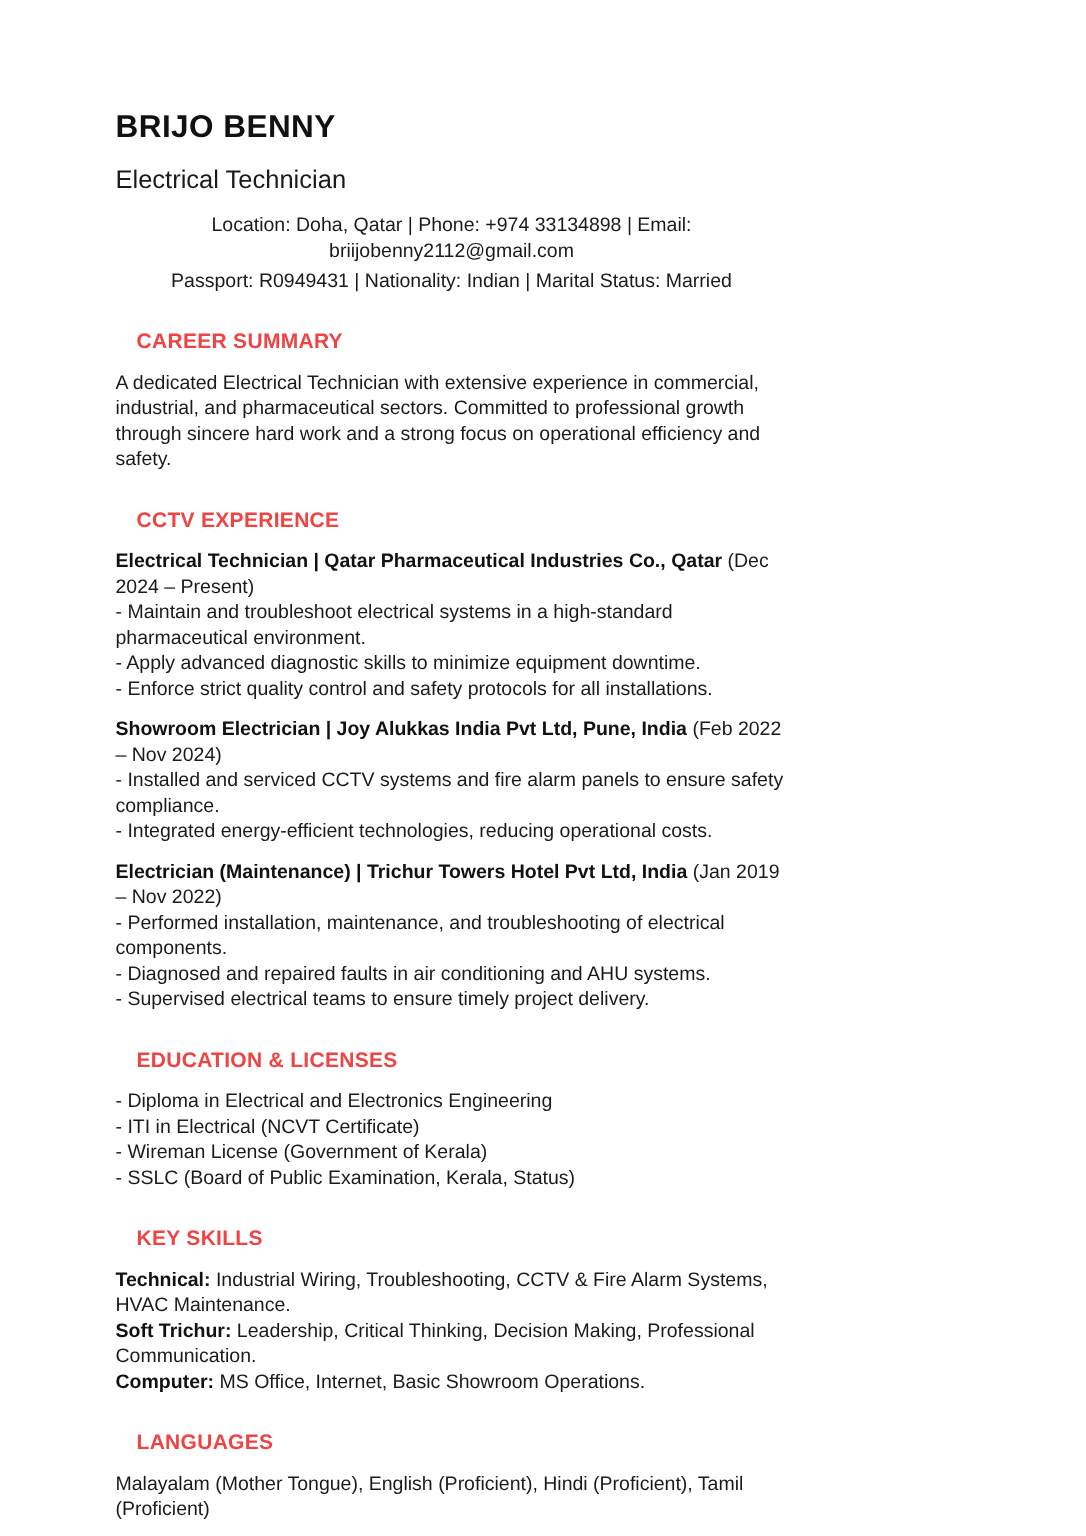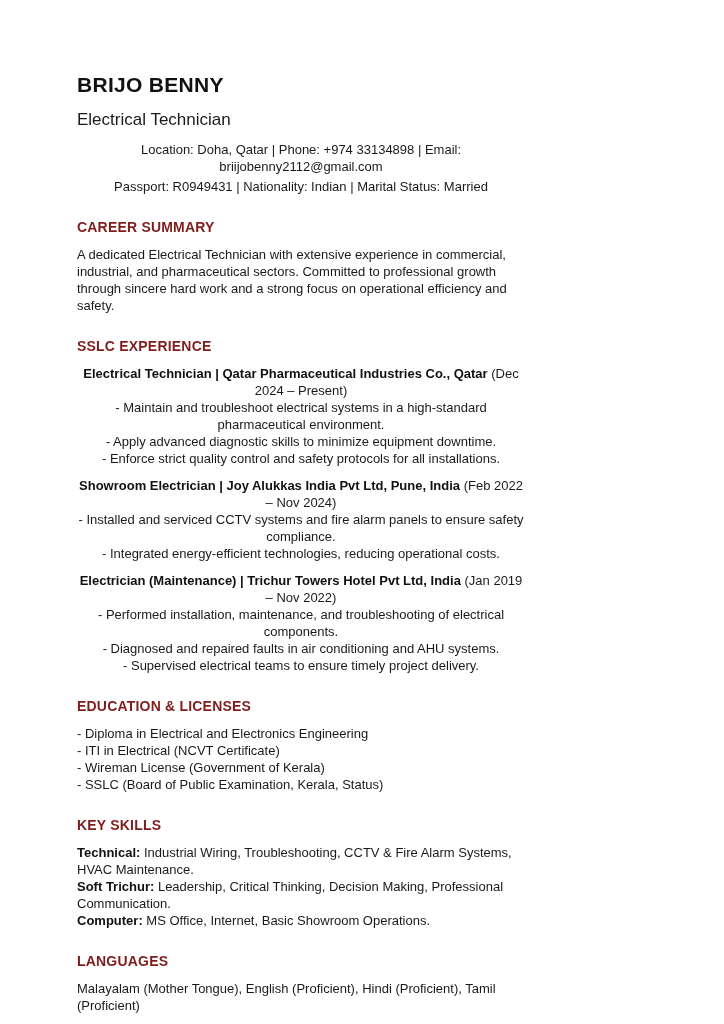--- a/index.html
+++ b/index.html
@@ -35,35 +35,34 @@
     font-size: 17px;
     line-height: 17px;
   }
   .contact-line {
     margin: 0 0 3px 0;
     font-size: 13px;
     line-height: 17px;
     text-align: center;
   }
   .section-heading {
-    margin: 24px 0 10px 0;
+    margin: 24px 0 10px 14px;
     font-size: 14px;
     line-height: 17px;
     font-weight: bold;
     letter-spacing: 0.2px;
-    color: #7f1d1d;
+    color: #ef4444;
   }
   .body-text, .bullet-line, .job-title-line, .skill-line, .edu-line, .lang-line {
     margin: 0;
     font-size: 13px;
     line-height: 17px;
   }
   .job-block {
     margin: 0 0 10px 0;
-    text-align: center;
   }
   .job-block:last-child {
     margin-bottom: 0;
   }
   .bold {
     font-weight: bold;
     color: #111111;
   }
 </style>
 </head>
@@ -72,21 +71,21 @@
 <div class="page">
 
   <h1 class="person-name">BRIJO BENNY</h1>
   <p class="subtitle">Electrical Technician</p>
   <p class="contact-line">Location: Doha, Qatar | Phone: +974 33134898 | Email: briijobenny2112@gmail.com</p>
   <p class="contact-line">Passport: R0949431 | Nationality: Indian | Marital Status: Married</p>
 
   <h2 class="section-heading">CAREER SUMMARY</h2>
   <p class="body-text">A dedicated Electrical Technician with extensive experience in commercial, industrial, and pharmaceutical sectors. Committed to professional growth through sincere hard work and a strong focus on operational efficiency and safety.</p>
 
-  <h2 class="section-heading">SSLC EXPERIENCE</h2>
+  <h2 class="section-heading">CCTV EXPERIENCE</h2>
 
   <div class="job-block">
     <p class="job-title-line"><span class="bold">Electrical Technician | Qatar Pharmaceutical Industries Co., Qatar</span> <span>(Dec 2024 – Present)</span></p>
     <p class="bullet-line">- Maintain and troubleshoot electrical systems in a high-standard pharmaceutical environment.</p>
     <p class="bullet-line">- Apply advanced diagnostic skills to minimize equipment downtime.</p>
     <p class="bullet-line">- Enforce strict quality control and safety protocols for all installations.</p>
   </div>
 
   <div class="job-block">
     <p class="job-title-line"><span class="bold">Showroom Electrician | Joy Alukkas India Pvt Ltd, Pune, India</span> <span>(Feb 2022 – Nov 2024)</span></p>

